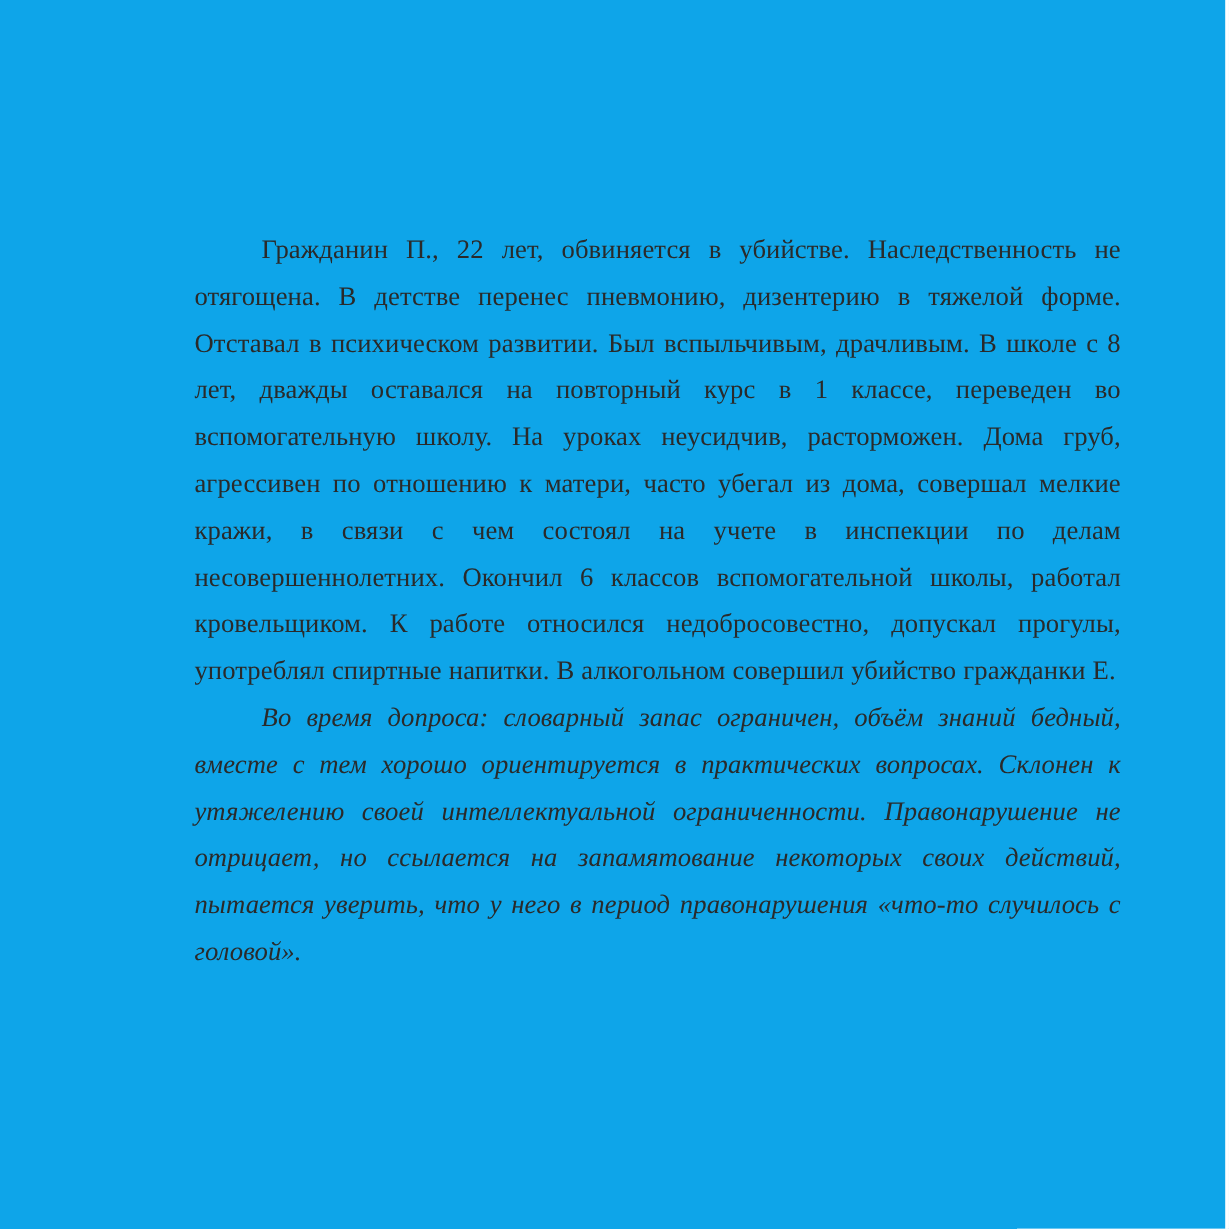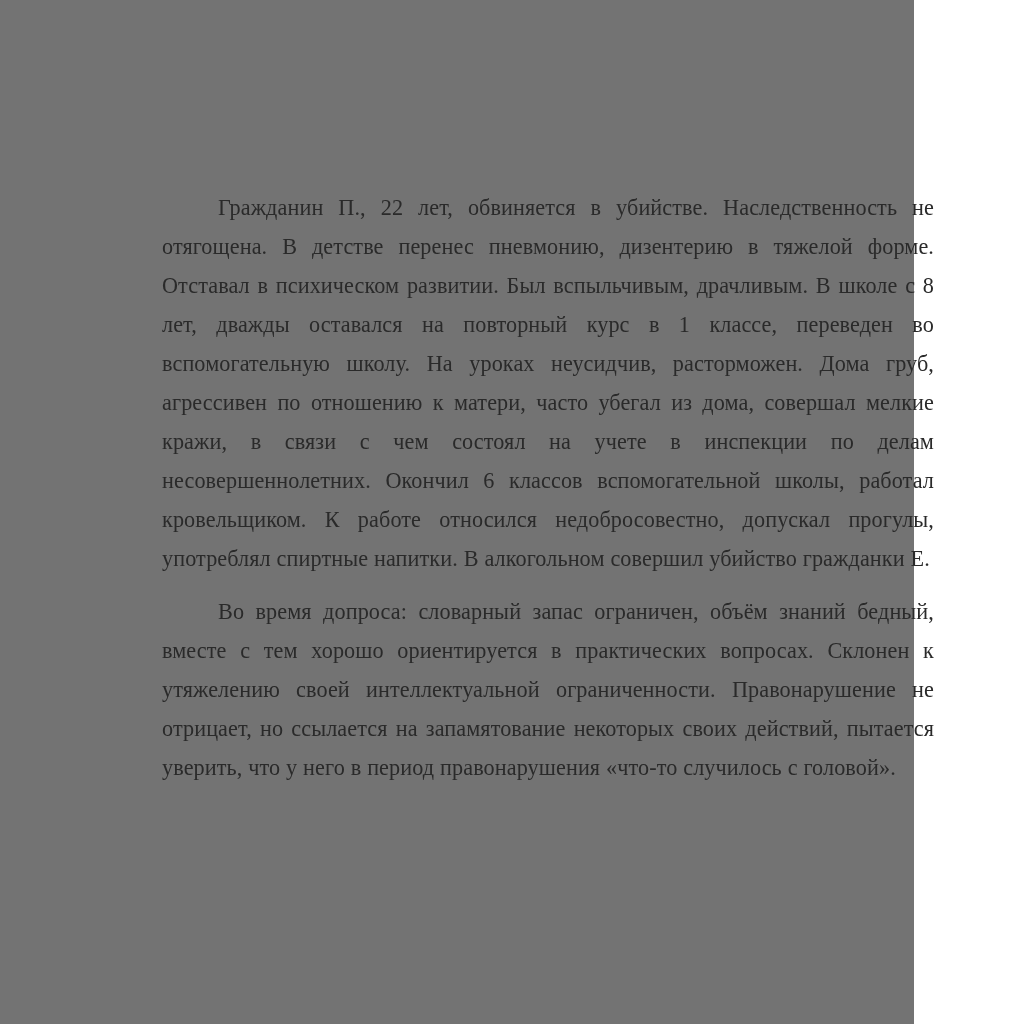--- a/index.html
+++ b/index.html
@@ -12,23 +12,23 @@
     width: 1024px;
     height: 1024px;
     overflow: hidden;
     font-family: "Liberation Serif", "DejaVu Serif", serif;
     color: #2a2a2a;
     -webkit-font-smoothing: antialiased;
   }
 
   .page {
     position: relative;
-    width: 914px;
+    width: 1021px;
     height: 1024px;
-    background: #737373;
+    background: #0ea5e9;
     box-sizing: border-box;
   }
 
   .text-block {
     position: absolute;
     left: 162px;
     top: 188px;
     width: 772px;
   }
 
@@ -41,21 +41,22 @@
     text-indent: 56px;
     color: #2a2a2a;
     letter-spacing: 0.1px;
     word-spacing: 0.2px;
     hyphens: none;
     -webkit-hyphens: none;
   }
 
   
   .para + .para {
-    margin-top: 14px;
+    margin-top: 0;
+    font-style: italic;
   }
 
   
   .para:last-child {
     text-align: justify;
   }
 </style>
 </head>
 <body>
 

